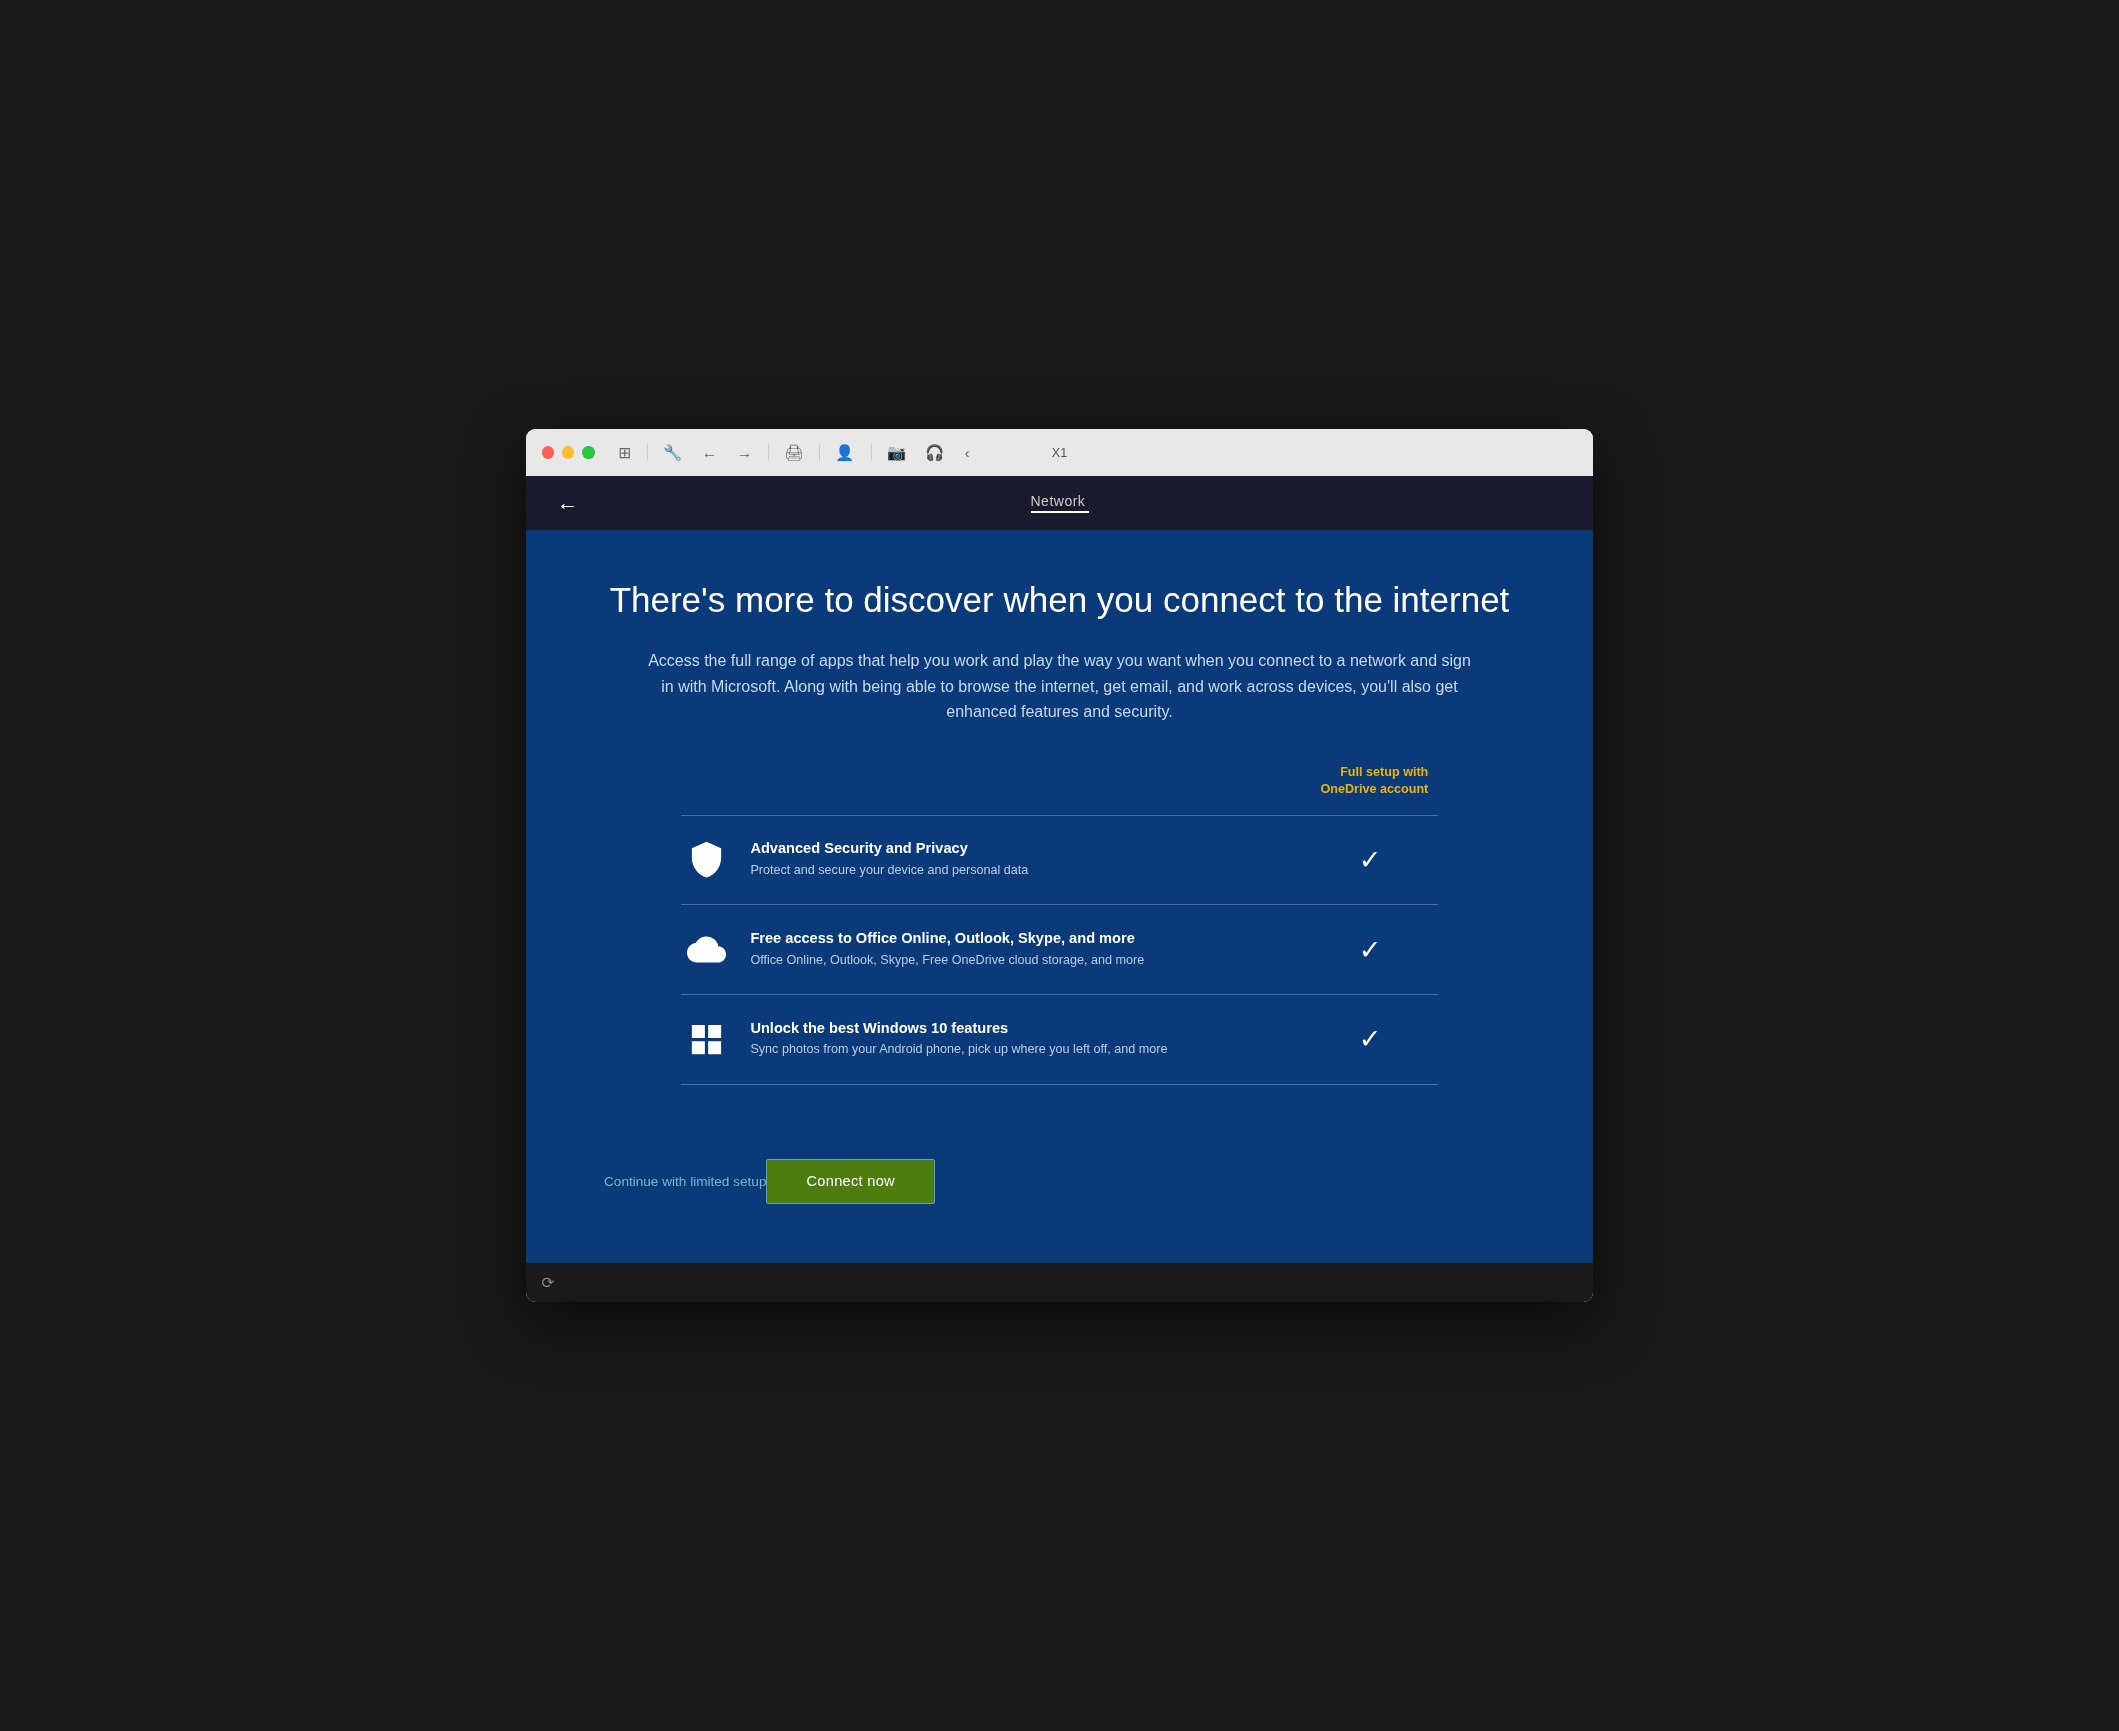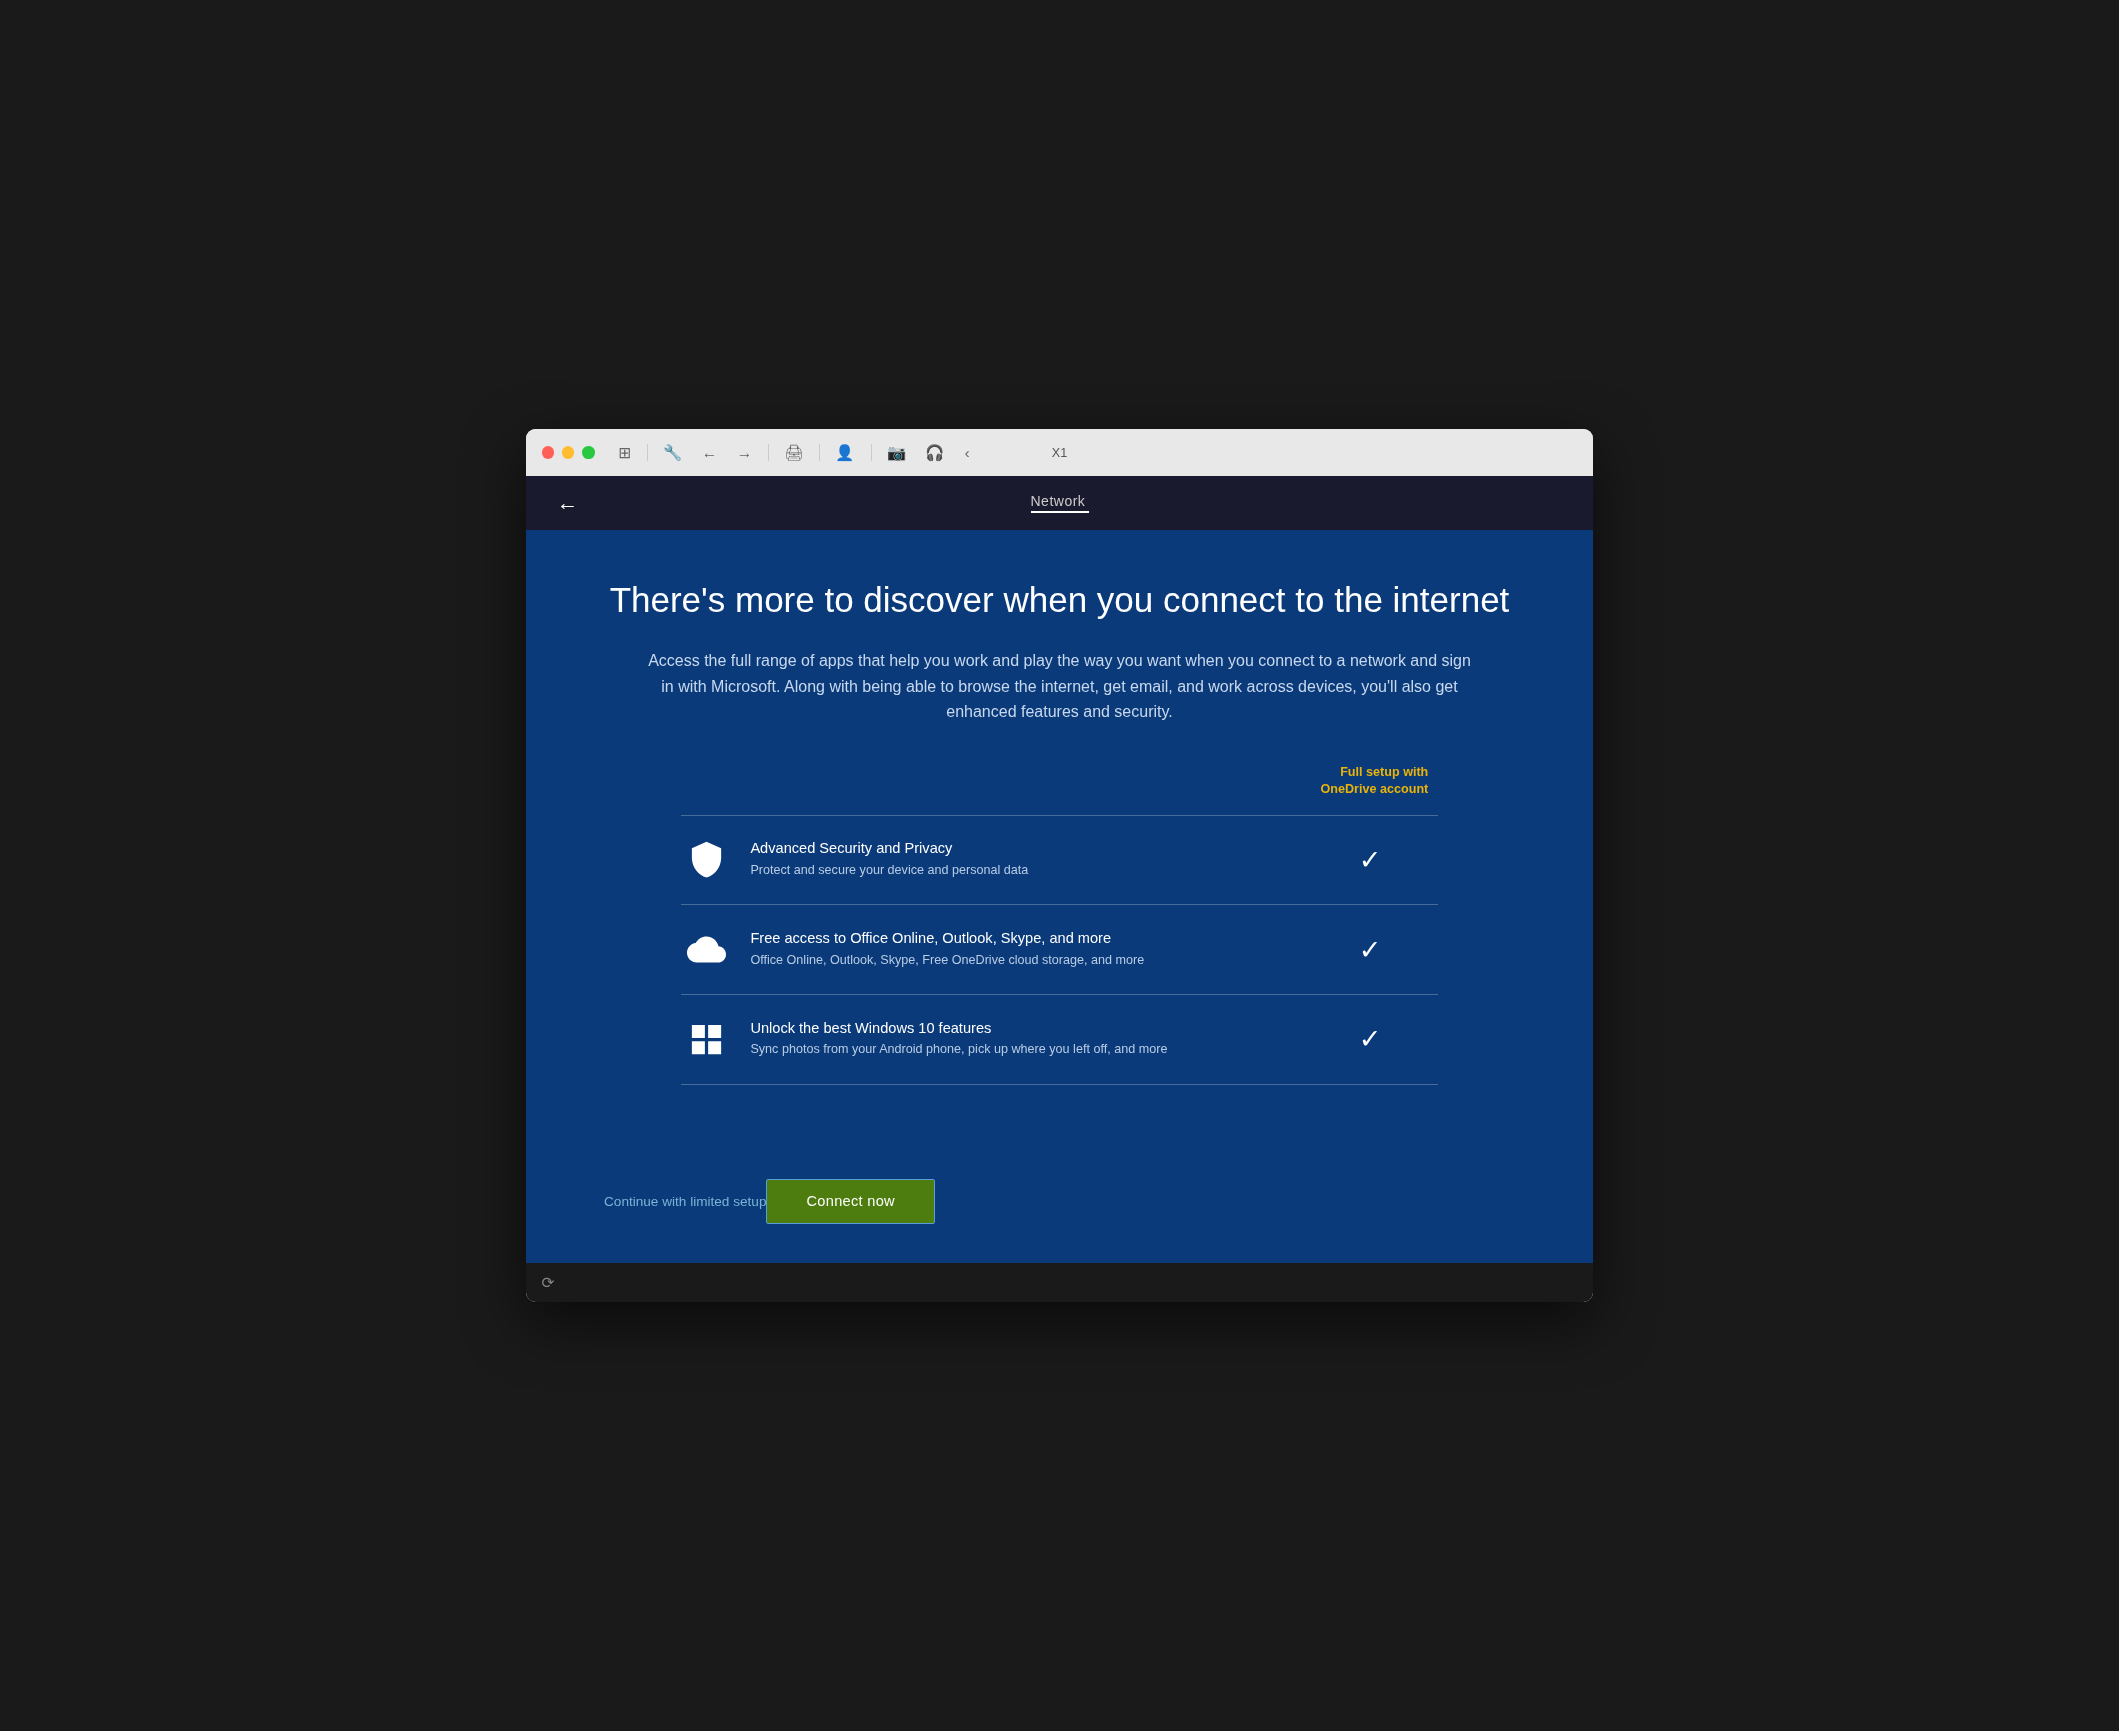--- a/index.html
+++ b/index.html
@@ -116,21 +116,21 @@
       background: white;
       margin: 1.9px auto 0;
     }
 
     
     .content {
       background: #0a3a7a;
       flex: 1;
       display: flex;
       flex-direction: column;
-      padding: 49px 78px 39px;
+      padding: 49px 78px 59px;
       position: relative;
     }
 
     .main-title {
       color: white;
       font-size: 35px;
       font-weight: 300;
       text-align: center;
       margin-bottom: 27px;
       line-height: 1.2;
@@ -199,21 +199,21 @@
       fill: white;
     }
 
     .feature-text {
       flex: 1;
     }
 
     .feature-title {
       color: white;
       font-size: 14.6px;
-      font-weight: 400;
+      font-weight: 700;
       margin-bottom: 4.9px;
     }
 
     .feature-desc {
       color: #b8cce4;
       font-size: 12.6px;
       line-height: 1.5;
     }
 
     .feature-check {

